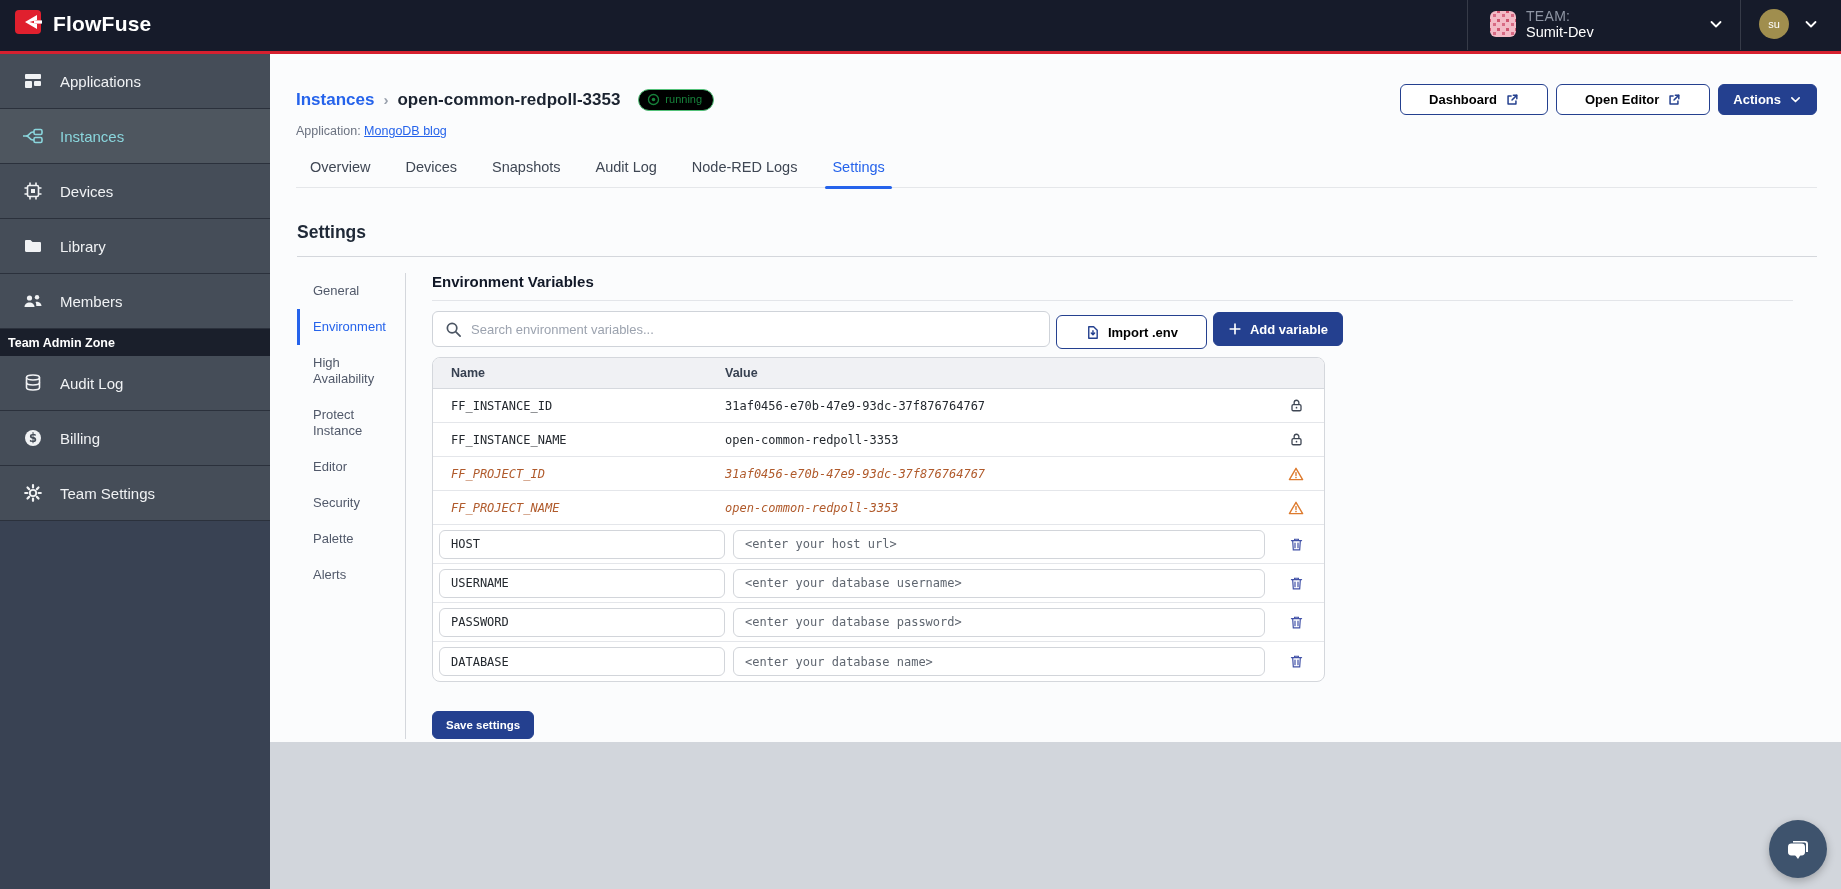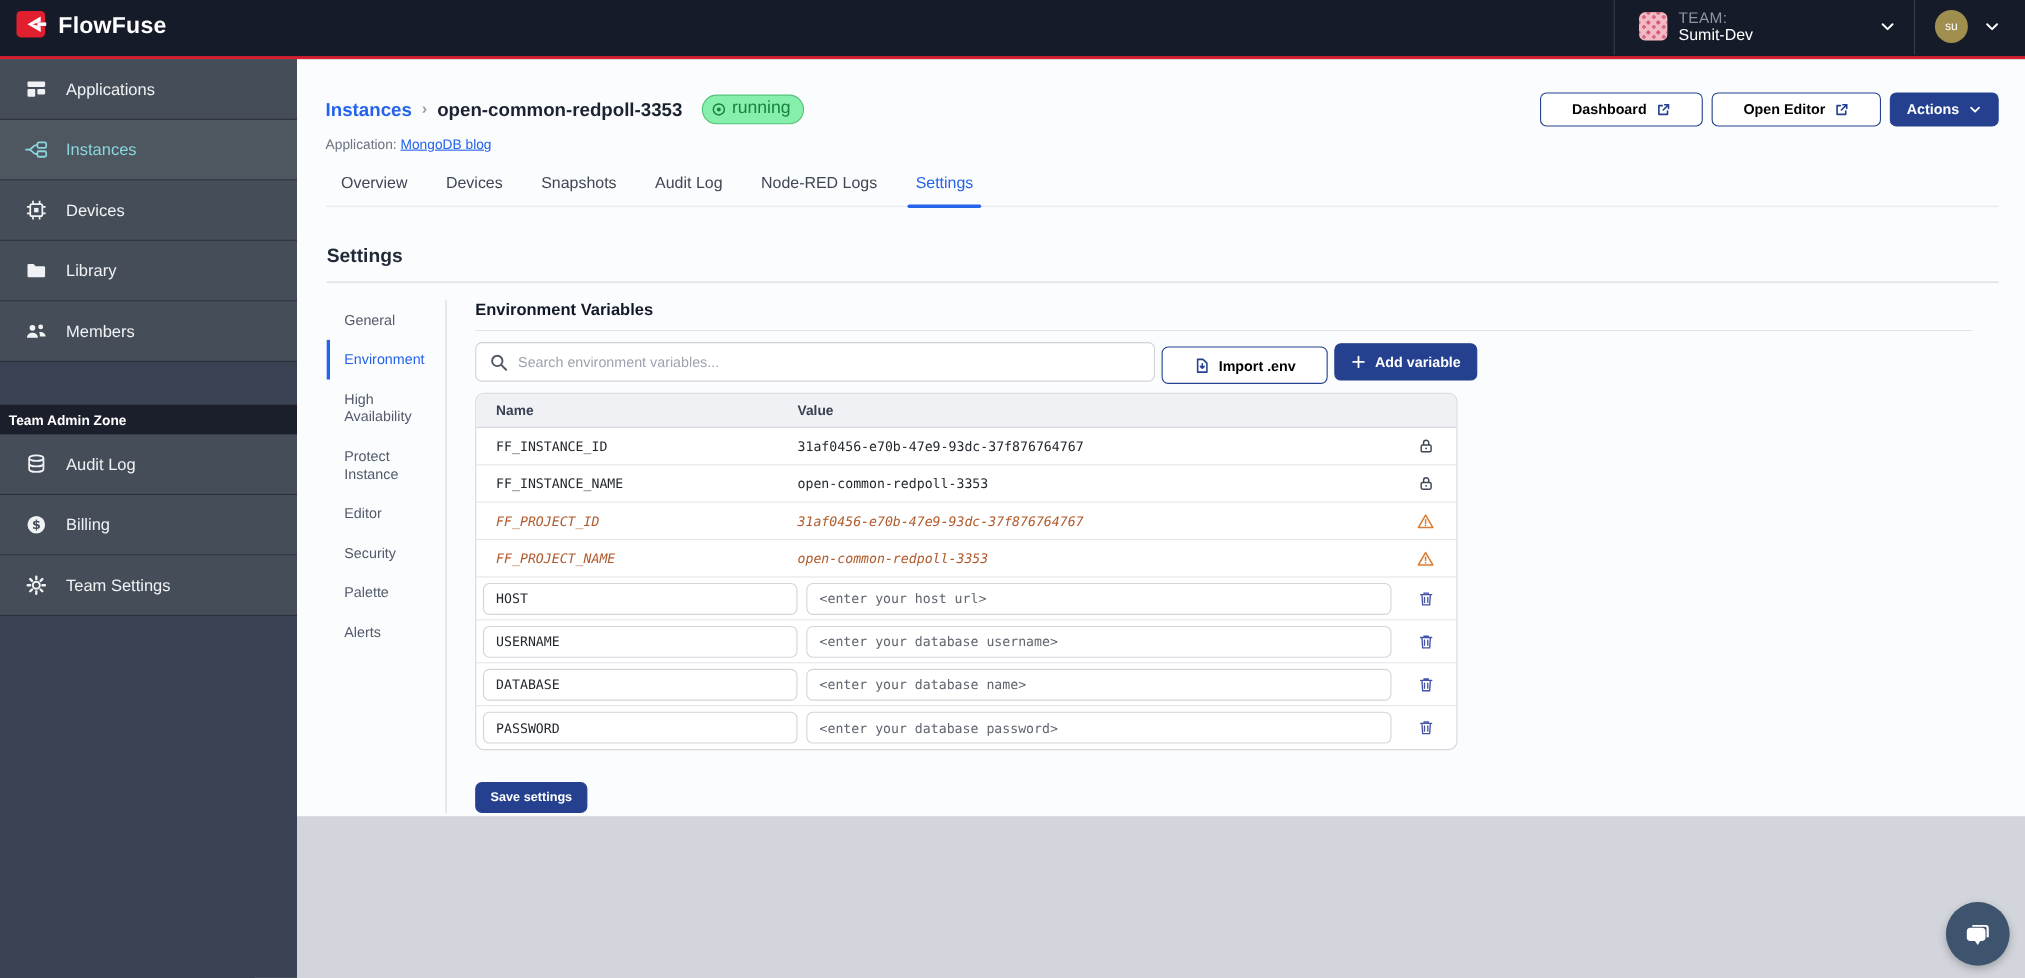--- a/index.html
+++ b/index.html
@@ -24,34 +24,34 @@
   .user-menu { display:flex; align-items:center; gap:14px; padding:0 6px 0 18px; cursor:pointer; }
   .user-avatar { width:30px; height:30px; border-radius:50%; background:#a08e4e; color:#fff; font-size:11px; display:flex; align-items:center; justify-content:center; }
   .chev { display:inline-flex; }
 
   
   .body-row { display:flex; height:835px; }
   .sidebar { width:270px; background:#394253; flex:0 0 auto; }
   .side-item { height:55px; background:#454d58; border-bottom:1px solid #2b313c; display:flex; align-items:center; gap:16px; padding:0 12px 0 22px; color:#f0f2f4; font-size:15px; cursor:pointer; }
   .side-item .s-icon { width:22px; display:flex; justify-content:center; }
   .side-item.active { background:#4e565f; color:#8ad6dd; }
-  .admin-band { height:27px; background:#1a1f2b; color:#fff; font-size:12.5px; font-weight:bold; display:flex; align-items:center; padding-left:8px;margin-top:39px; }
+  .admin-band { height:27px; background:#1a1f2b; color:#fff; font-size:12.5px; font-weight:bold; display:flex; align-items:center; padding-left:8px; }
 
   .main { flex:1; display:flex; flex-direction:column; background:#d2d6dc; }
   .content { height:688px; background:#fbfcfd; }
   .footer-gray { flex:1; }
 
   
   .page-header { padding:30px 24px 0 26px; }
   .crumb-row { display:flex; align-items:center; }
   .breadcrumb { display:flex; align-items:center; gap:9px; font-size:17px; font-weight:bold; }
   .crumb-parent { color:#2563eb; cursor:pointer; }
   .crumb-sep { color:#9aa1ad; font-size:15px; font-weight:bold; }
   .crumb-current { color:#1b2330; }
-  .status-badge { margin-left:18px; display:inline-flex; align-items:center; gap:5px; background:#86efac; border:1px solid #52c178; color:#17823b; font-size:16px; border-radius:999px; padding:3px 11px 4px 8px; }
+  .status-badge { margin-left:18px; display:inline-flex; align-items:center; gap:5px; background:#000000; border:1px solid #52c178; color:#17823b; font-size:11px; border-radius:999px; padding:3px 11px 4px 8px; }
   .hdr-buttons { margin-left:auto; display:flex; gap:8px; }
   .btn { display:inline-flex; align-items:center; justify-content:center; gap:8px; height:31px; border-radius:6px; font-size:13px; font-weight:bold; cursor:pointer; }
   .btn-outline { background:#fff; border:1.5px solid #24408f; color:#000000; padding:0 28px; }
   .btn-solid { background:#24408f; border:1.5px solid #24408f; color:#fff; padding:0 14px; }
   .app-line { margin-top:9px; font-size:12.5px; color:#6b7280; }
   .app-link { color:#2563eb; cursor:pointer;text-decoration:underline; }
 
   
   .tabs { display:flex; gap:31px; padding-left:12px; margin-top:19px; border-bottom:1px solid #e5e7ea; }
   .tab { position:relative; font-size:14.5px; color:#3f4754; padding:2px 2px 12px; cursor:pointer; }
@@ -398,31 +398,31 @@
                 <div class="t-row editable">
                   <input class="mini-input name-input" value="USERNAME" style="">
                   <span class="c-value"><input class="mini-input value-input" placeholder="&lt;enter your database username&gt;" style=""></span>
                   <button class="icon-btn c-icon">
                     <svg width="15" height="15" viewBox="0 0 16 16" fill="none" stroke="#4353a8" stroke-width="1.3" stroke-linecap="round">
                         <path d="M2.6 3.8h10.8M6 3.8V2.4h4v1.4M3.9 3.8l.7 10h6.8l.7-10M6.4 6.4v5M9.6 6.4v5"></path>
                       </svg>
                   </button>
                 </div>
                 <div class="t-row editable">
-                  <input class="mini-input name-input" value="DATABASE" style="">
-                  <span class="c-value"><input class="mini-input value-input" placeholder="&lt;enter your database name&gt;" style=""></span>
+                  <input class="mini-input name-input" value="PASSWORD" style="">
+                  <span class="c-value"><input class="mini-input value-input" placeholder="&lt;enter your database password&gt;" style=""></span>
                   <button class="icon-btn c-icon">
                     <svg width="15" height="15" viewBox="0 0 16 16" fill="none" stroke="#4353a8" stroke-width="1.3" stroke-linecap="round">
                         <path d="M2.6 3.8h10.8M6 3.8V2.4h4v1.4M3.9 3.8l.7 10h6.8l.7-10M6.4 6.4v5M9.6 6.4v5"></path>
                       </svg>
                   </button>
                 </div>
                 <div class="t-row editable">
-                  <input class="mini-input name-input" value="PASSWORD" style="">
-                  <span class="c-value"><input class="mini-input value-input" placeholder="&lt;enter your database password&gt;" style=""></span>
+                  <input class="mini-input name-input" value="DATABASE" style="">
+                  <span class="c-value"><input class="mini-input value-input" placeholder="&lt;enter your database name&gt;" style=""></span>
                   <button class="icon-btn c-icon">
                     <svg width="15" height="15" viewBox="0 0 16 16" fill="none" stroke="#4353a8" stroke-width="1.3" stroke-linecap="round">
                         <path d="M2.6 3.8h10.8M6 3.8V2.4h4v1.4M3.9 3.8l.7 10h6.8l.7-10M6.4 6.4v5M9.6 6.4v5"></path>
                       </svg>
                   </button>
                 </div>
               </div>
 
               <button class="btn btn-solid save-btn">Save settings</button>
             </div>

